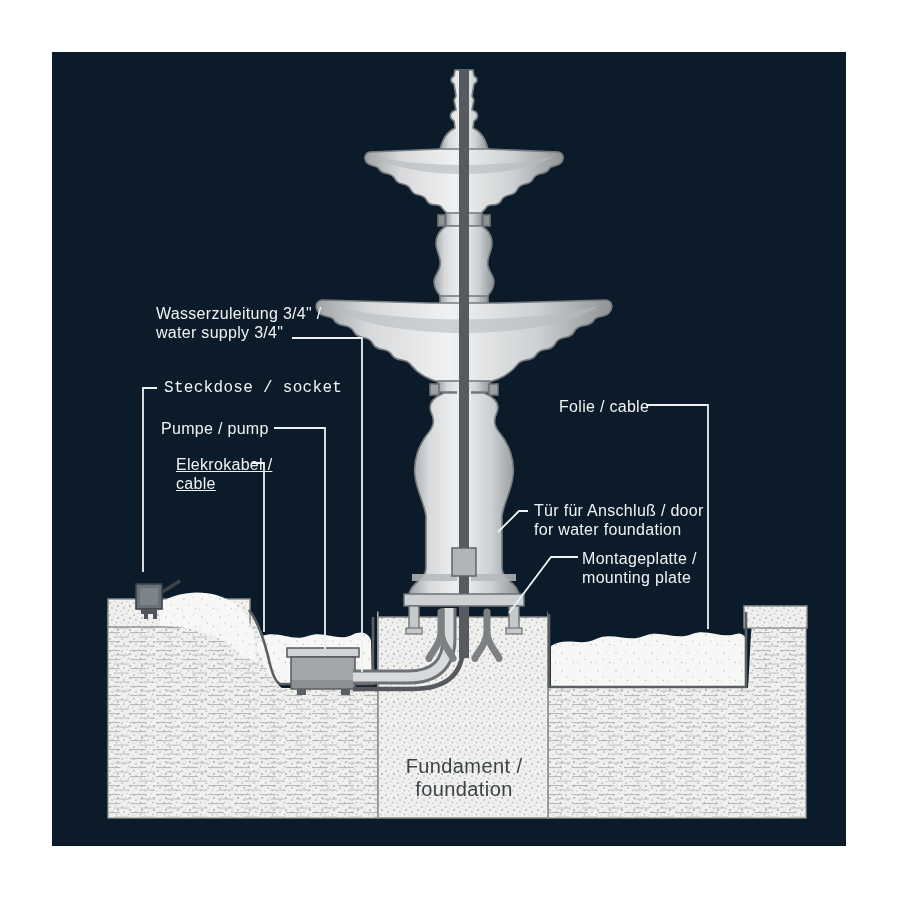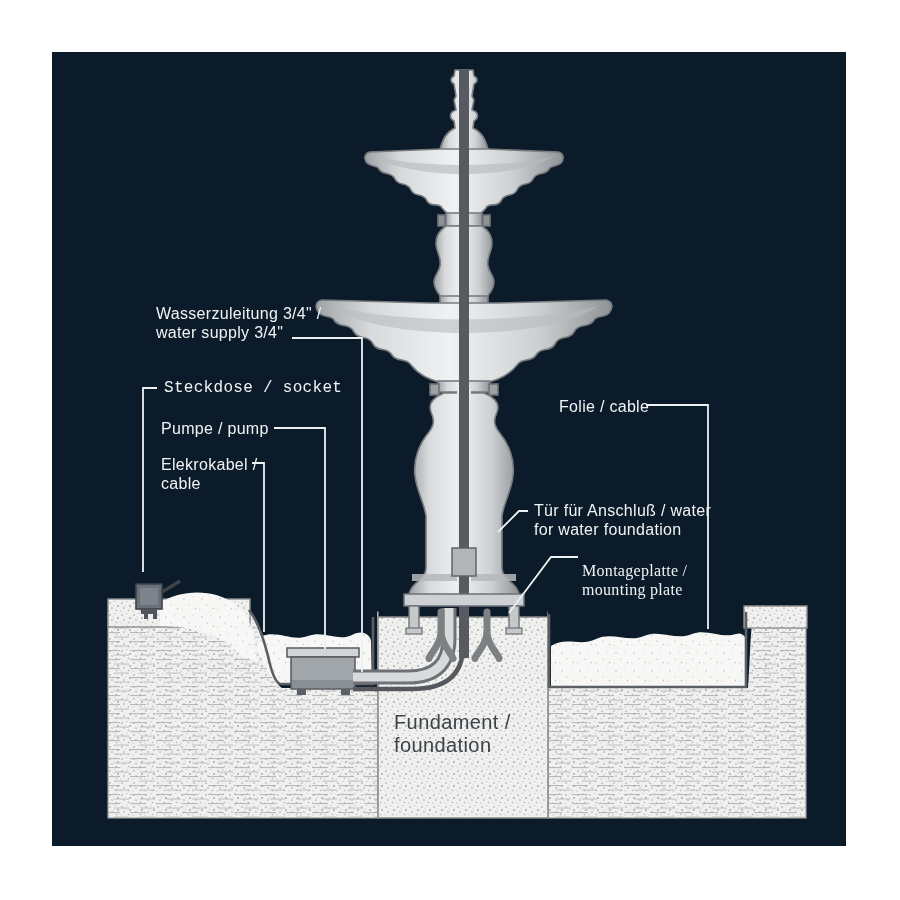--- a/index.html
+++ b/index.html
@@ -1,21 +1,21 @@
 <!DOCTYPE html>
 <html><head>
 <meta charset="utf-8">
 <style>
   html,body{margin:0;padding:0;background:#ffffff;}
   .stage{position:relative;width:900px;height:900px;background:#ffffff;overflow:hidden;
          font-family:"Liberation Sans",sans-serif;}
   .stage svg{position:absolute;left:0;top:0;}
   .lbl{position:absolute;color:#f0f3f4;font-size:16px;line-height:19px;letter-spacing:.3px;white-space:nowrap;}
   .lbl span{display:block;}
-  .glbl{position:absolute;color:#3c4249;font-size:20px;line-height:23px;letter-spacing:.4px;white-space:nowrap;}
+  .glbl{position:absolute;color:#3c4249;font-size:20px;line-height:23px;letter-spacing:.4px;text-align:center;white-space:nowrap;margin-top:44px;}
   .glbl span{display:block;}
 </style>
 </head>
 <body>
 
 <div class="stage">
 
 <svg width="900" height="900" viewBox="0 0 900 900">
   <defs>
     <pattern id="stip" width="12" height="12" patternUnits="userSpaceOnUse">
@@ -165,32 +165,32 @@
 <div class="lbl" style="left:156px;top:304px;">
   <span>Wasserzuleitung 3/4" /</span>
   <span>water supply 3/4"</span>
 </div>
 <div class="lbl" style="left:164px;top:379px;font-family:Liberation Mono, monospace;">
   <span>Steckdose / socket</span>
 </div>
 <div class="lbl" style="left:161px;top:419px;text-align:center;">
   <span>Pumpe / pump</span>
 </div>
-<div class="lbl" style="left:161px;top:455px;">
+<div class="lbl" style="left:176px;top:455px;text-decoration:underline;">
   <span>Elekrokabel /</span>
   <span>cable</span>
 </div>
 <div class="lbl" style="left:559px;top:397px;">
   <span>Folie / cable</span>
 </div>
 <div class="lbl" style="left:534px;top:501px;">
-  <span>Tür für Anschluß / water</span>
+  <span>Tür für Anschluß / door</span>
   <span>for water foundation</span>
 </div>
-<div class="lbl" style="left:582px;top:561px;font-family:Liberation Serif, serif;">
+<div class="lbl" style="left:582px;top:549px;">
   <span>Montageplatte /</span>
   <span>mounting plate</span>
 </div>
 <div class="glbl" style="left:394px;top:711px;width:140px;">
   <span>Fundament /</span>
   <span>foundation</span>
 </div>
 
 </div>
 

